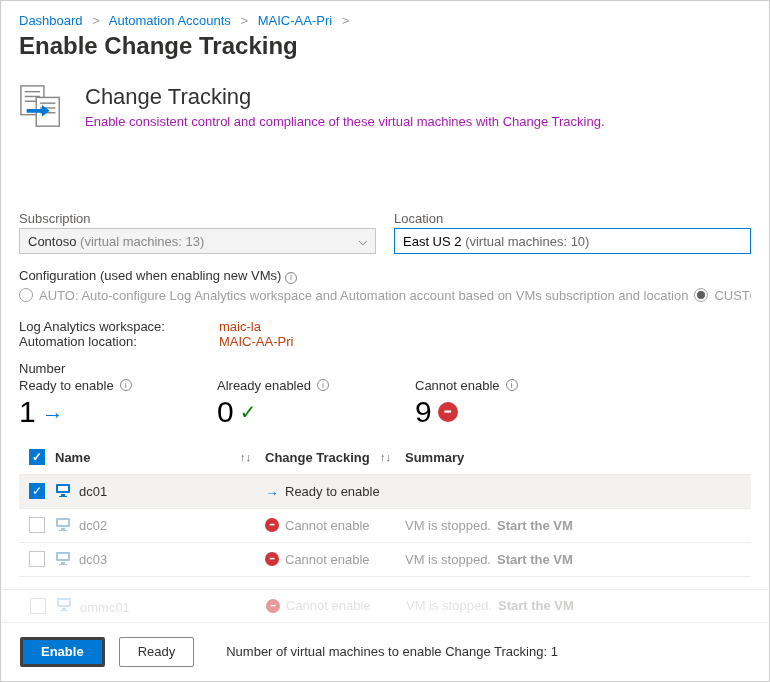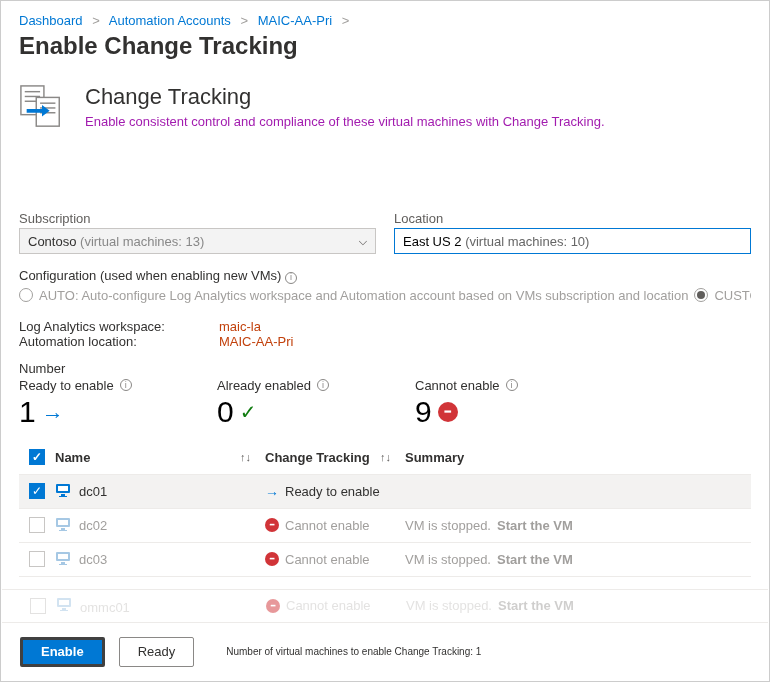--- a/index.html
+++ b/index.html
@@ -107,21 +107,21 @@
     position:absolute; left:1px; right:1px; bottom:1px; height:58px;
     border-top:1px solid #edebe9; background:#fff;
     display:flex; align-items:center; gap:14px; padding:0 18px;
   }
   .btn {
     height:30px; padding:0 18px; font-size:13px; cursor:pointer;
     display:flex; align-items:center; border-radius:2px;
   }
   .btn-primary { background:#0078d4; color:#fff; border:3px solid #404040; font-weight:600; }
   .btn-secondary { background:#fff; color:#323130; border:1px solid #8a8886; }
-  .footer-text { color:#323130; font-size:10px; margin-left:18px; }
+  .footer-text { color:#323130; font-size:13px; margin-left:18px; }
 </style>
 </head>
 <body>
 
 <div class="content">
 
   <div class="breadcrumb">
     <a>Dashboard</a>
     <span class="sep">&gt;</span>
     <a>Automation Accounts</a>

